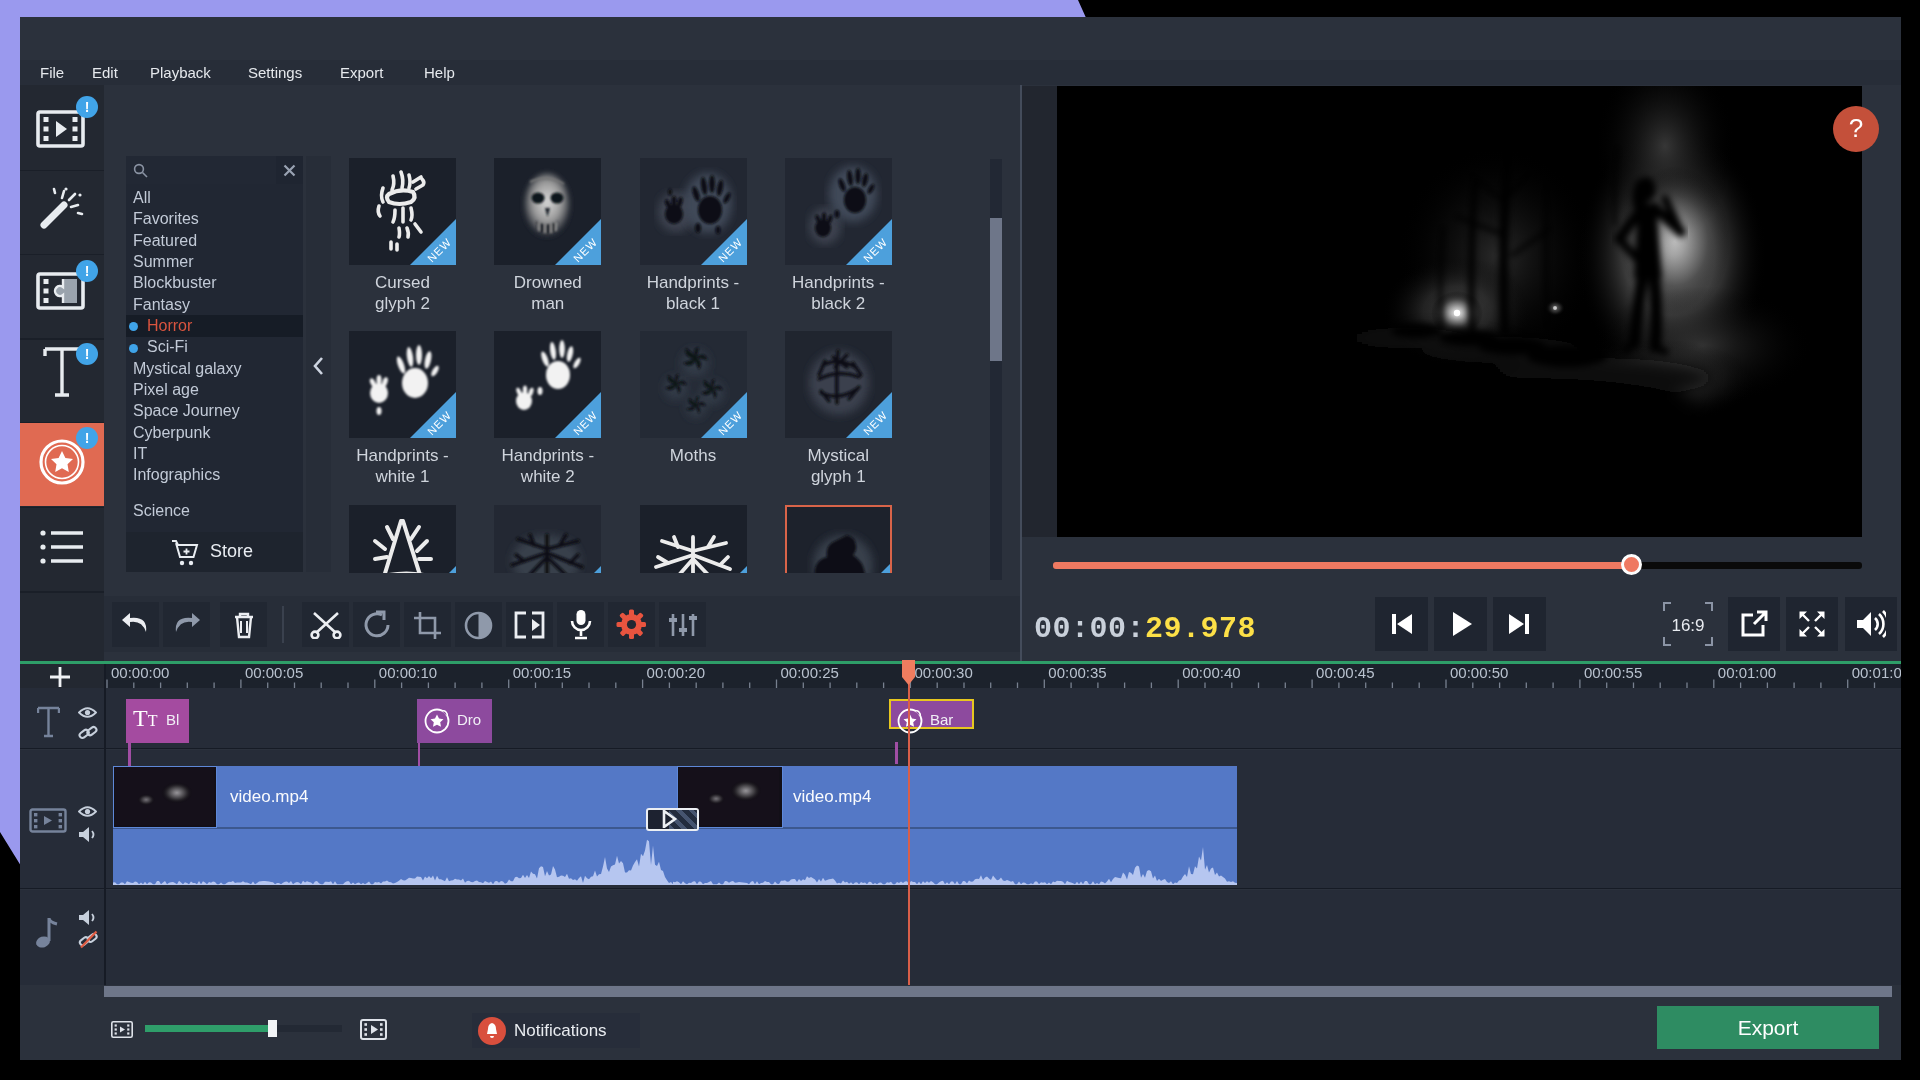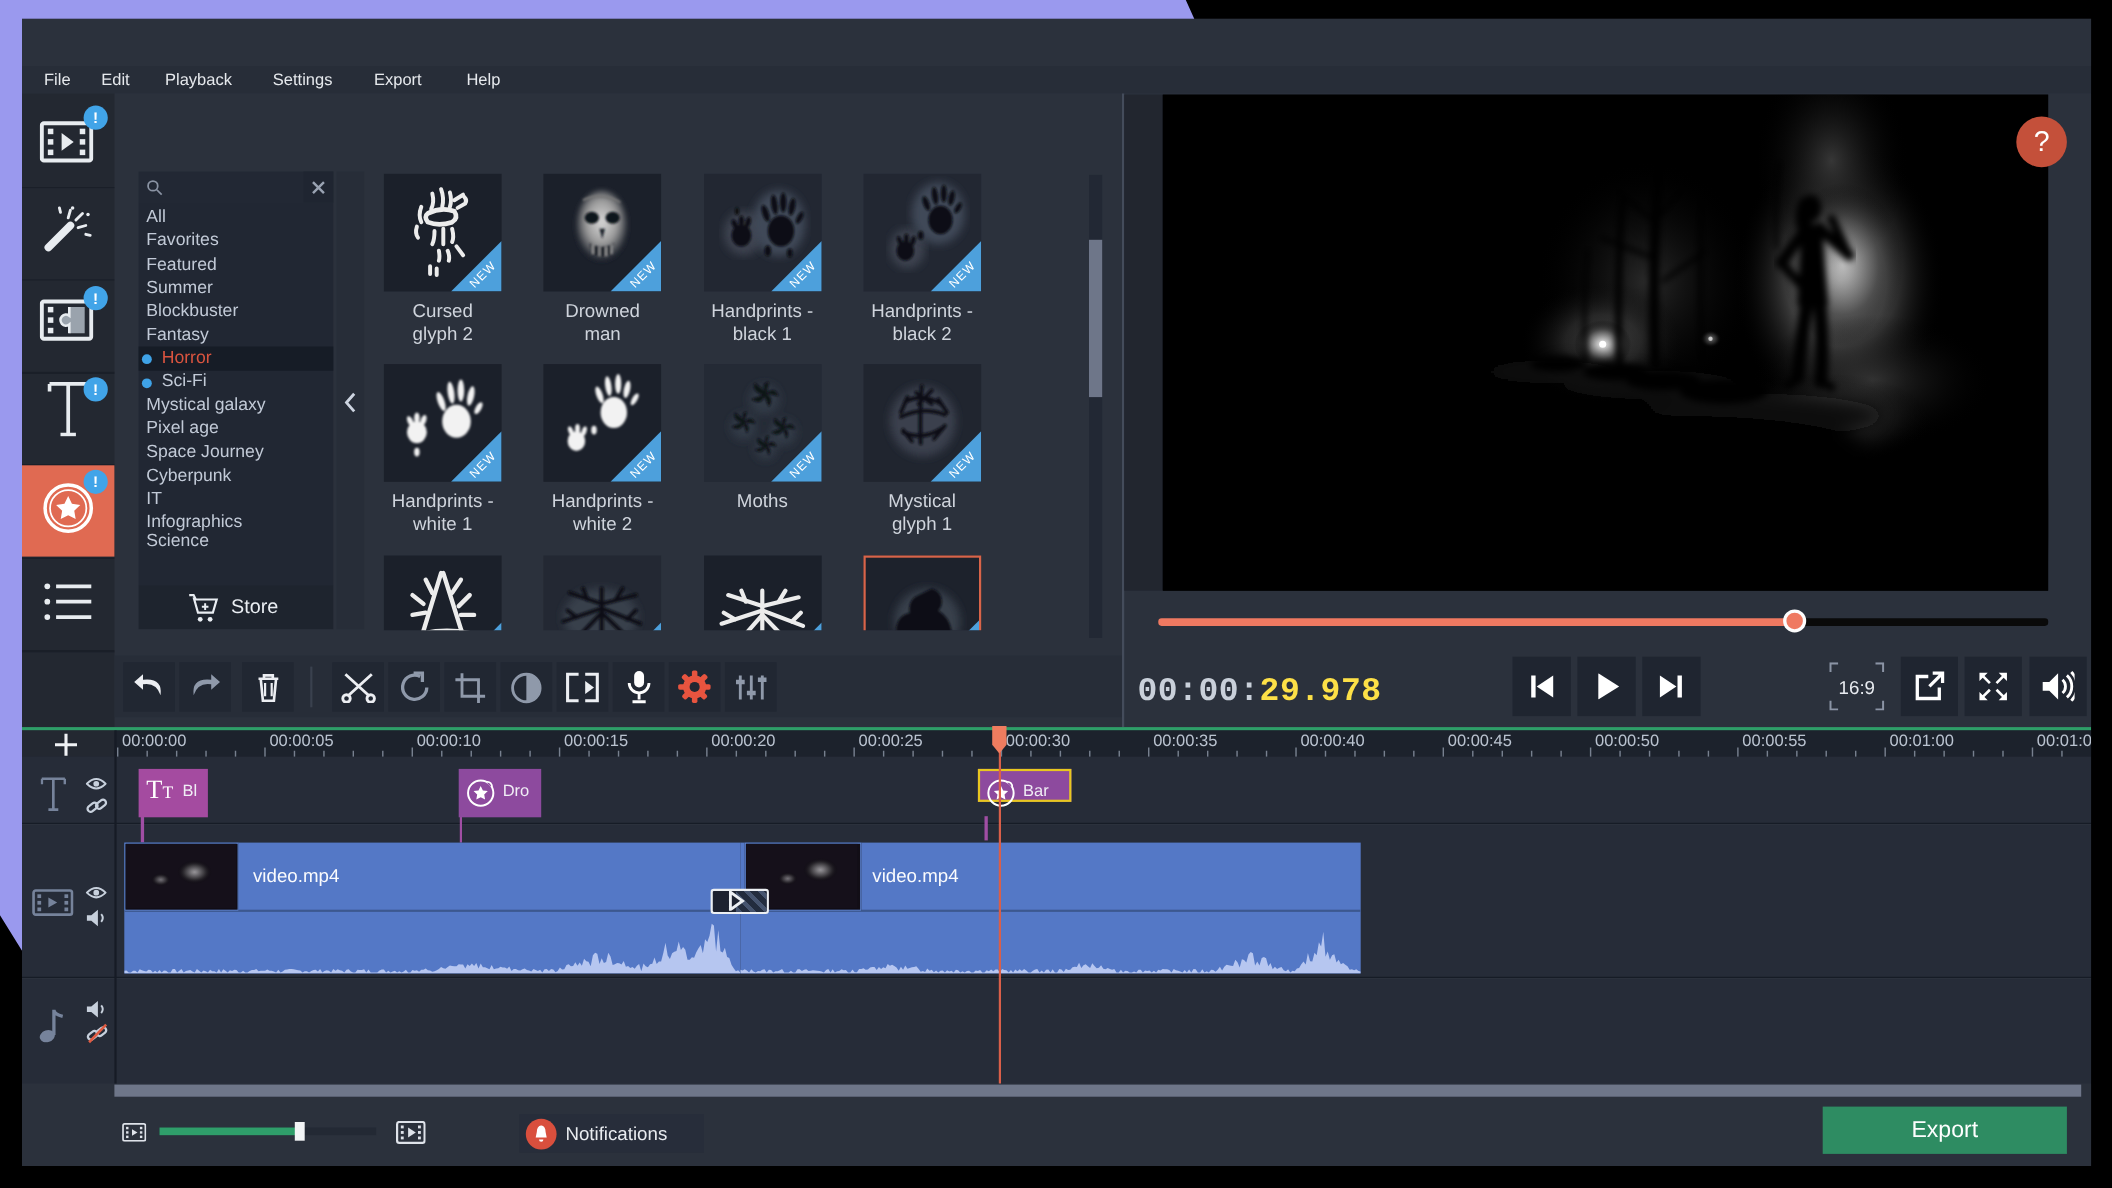--- a/index.html
+++ b/index.html
@@ -160,21 +160,21 @@
     <div class="cat" style="top:90px">Blockbuster</div>
     <div class="cat" style="top:112px">Fantasy</div>
     <div class="cat" style="top:133px;left:21px;color:#d9543f">Horror</div>
     <div class="cat" style="top:154px;left:21px">Sci-Fi</div>
     <div class="cat" style="top:176px">Mystical galaxy</div>
     <div class="cat" style="top:197px">Pixel age</div>
     <div class="cat" style="top:218px">Space Journey</div>
     <div class="cat" style="top:240px">Cyberpunk</div>
     <div class="cat" style="top:261px">IT</div>
     <div class="cat" style="top:282px">Infographics</div>
-    <div class="cat" style="top:299px">Science</div>
+    <div class="cat" style="top:318px">Science</div>
     <div class="bdot" style="top:138px"></div>
     <div class="bdot" style="top:160px"></div>
   </div>
   <div id="store">
     <svg class="abs" style="left:45px;top:8px" width="30" height="26" viewBox="0 0 30 26">
       <path d="M1 1 h4 l2 4 h19 l-3.5 12 h-13.5 l-4 -14" fill="none" stroke="#e9edf2" stroke-width="2"></path>
       <circle cx="11" cy="23" r="2.2" fill="#e9edf2"></circle>
         <circle cx="20" cy="23" r="2.2" fill="#e9edf2"></circle>
       <path d="M15.5 8.5 v6 M12.5 11.5 h6" stroke="#e9edf2" stroke-width="1.8"></path>
     </svg>

